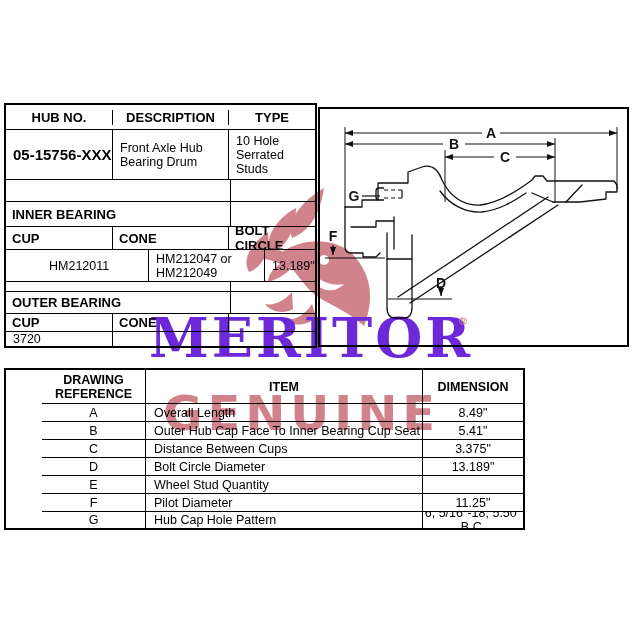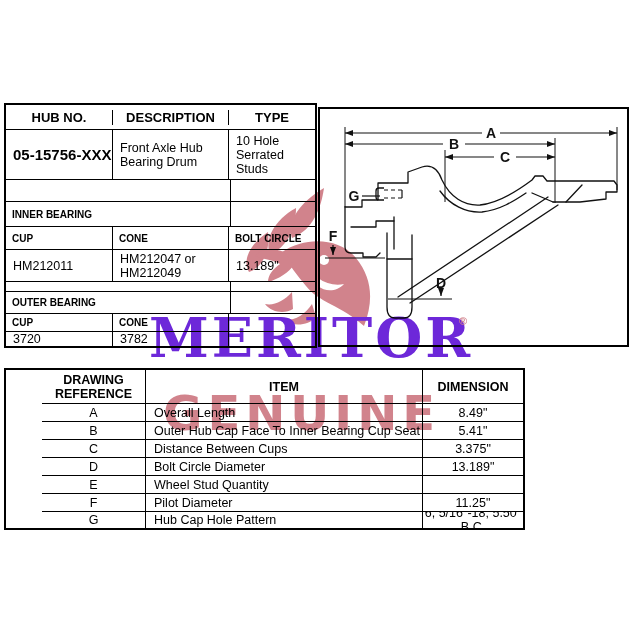--- a/index.html
+++ b/index.html
@@ -5,21 +5,21 @@
   html,body{margin:0;padding:0;background:#fff;}
   .page{position:relative;width:632px;height:568px;background:#ffffff;overflow:hidden;
         font-family:"Liberation Sans",sans-serif;color:#000;}
   .tbl{position:absolute;border:2px solid #000;box-sizing:border-box;background:transparent;}
   .row{display:flex;box-sizing:border-box;border-bottom:1.5px solid #000;}
   .row.last{border-bottom:none;}
   .cell{box-sizing:border-box;display:flex;flex-direction:column;justify-content:center;overflow:hidden;}
   .cell.br{border-right:1.5px solid #000;}
   .c1{width:107px;} .c2{width:116px;} .c3{flex:1;} .c12{width:224.5px;}
   .hdr{font-weight:bold;font-size:13px;align-items:center;}
-  .lbl{font-weight:bold;font-size:10px;padding-left:6px;}
+  .lbl{font-weight:bold;font-size:13px;padding-left:6px;}
   .val{font-size:12.5px;padding-left:7px;line-height:14px;}
   .hubno{font-weight:bold;font-size:15px;padding-left:7px;}
   
   .bt-c1{width:104px;align-items:center;text-align:center;}
   .bt-c2{width:277px;padding-left:8px;}
   .bt-c3{flex:1;align-items:center;text-align:center;}
   .bt .row{font-size:12.5px;}
   .bt .hdr2{font-weight:bold;font-size:12.5px;line-height:14px;}
   
   .drawbox{position:absolute;left:318px;top:107px;width:311px;height:240px;
@@ -61,21 +61,21 @@
     </div>
     <div class="row" style="height:25px;">
       <div class="cell br c12 lbl">INNER BEARING</div>
       <div class="cell c3"></div>
     </div>
     <div class="row" style="height:23px;">
       <div class="cell br c1 lbl">CUP</div>
       <div class="cell br c2 lbl">CONE</div>
       <div class="cell c3 lbl">BOLT CIRCLE</div>
     </div>
-    <div class="row" style="height:32px;">
+    <div class="row" style="height:32px;padding-left:36px;">
       <div class="cell br c1 val">HM212011</div>
       <div class="cell br c2 val">
         <div>HM212047 or</div>
         <div>HM212049</div>
       </div>
       <div class="cell c3 val">13.189"</div>
     </div>
     <div class="row" style="height:10px;">
       <div class="cell br c12"></div>
         <div class="cell c3"></div>
@@ -84,21 +84,20 @@
       <div class="cell br c12 lbl">OUTER BEARING</div>
       <div class="cell c3"></div>
     </div>
     <div class="row" style="height:18px;">
       <div class="cell br c1 lbl">CUP</div>
       <div class="cell br c2 lbl">CONE</div>
       <div class="cell c3"></div>
     </div>
     <div class="row last" style="height:14px;justify-content:flex-end;">
       <div class="cell br c1 val">3720</div>
-      <div class="cell br c2 val">3782</div>
       <div class="cell c3"></div>
     </div>
   </div>
 
   <div class="drawbox">
     <svg width="307" height="236" viewBox="0 0 307 236">
       <defs>
         <marker id="arrL" markerWidth="9" markerHeight="8" refX="1" refY="3" orient="auto" markerUnits="userSpaceOnUse">
           <path d="M9,0 L1,3 L9,6 Z" fill="#111"></path>
         </marker>

